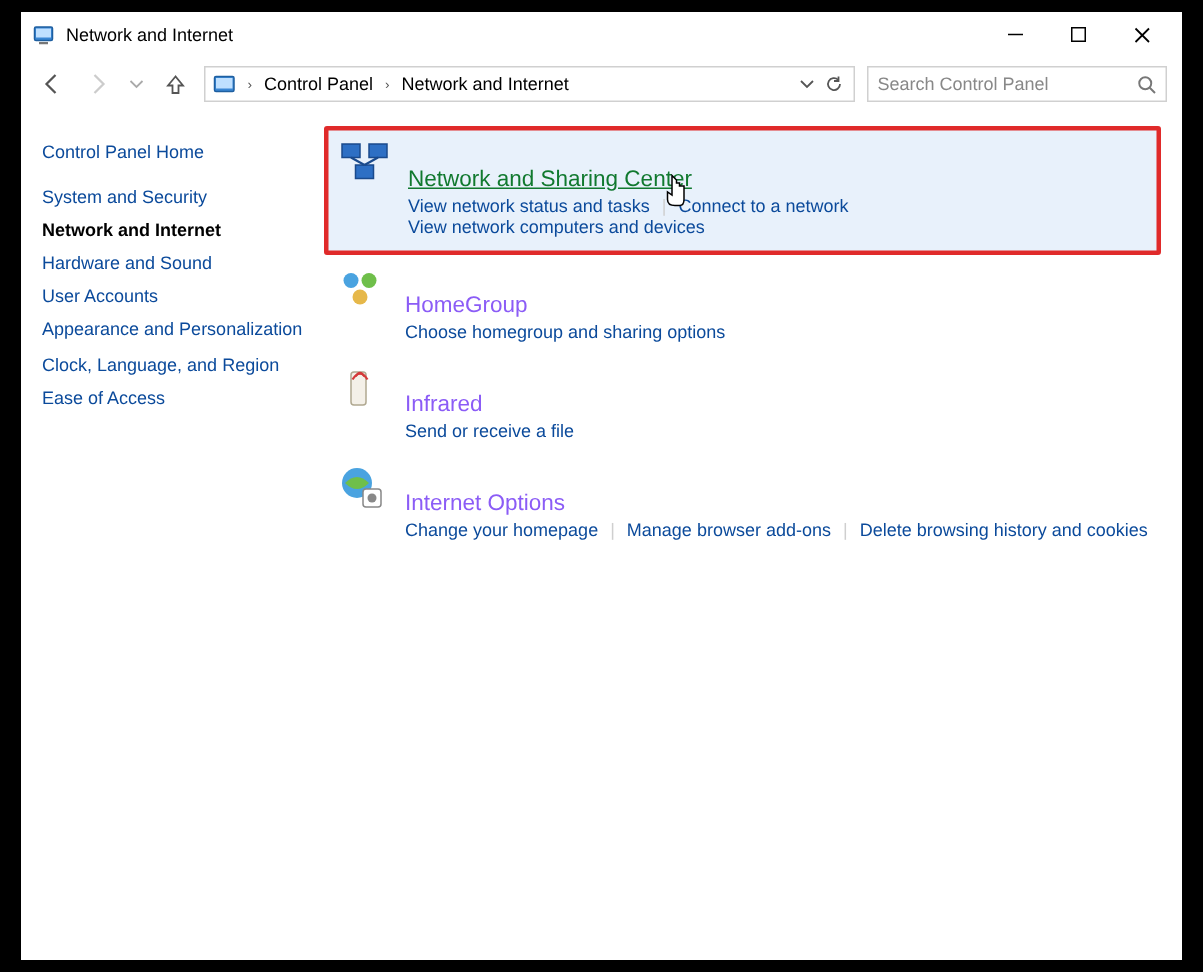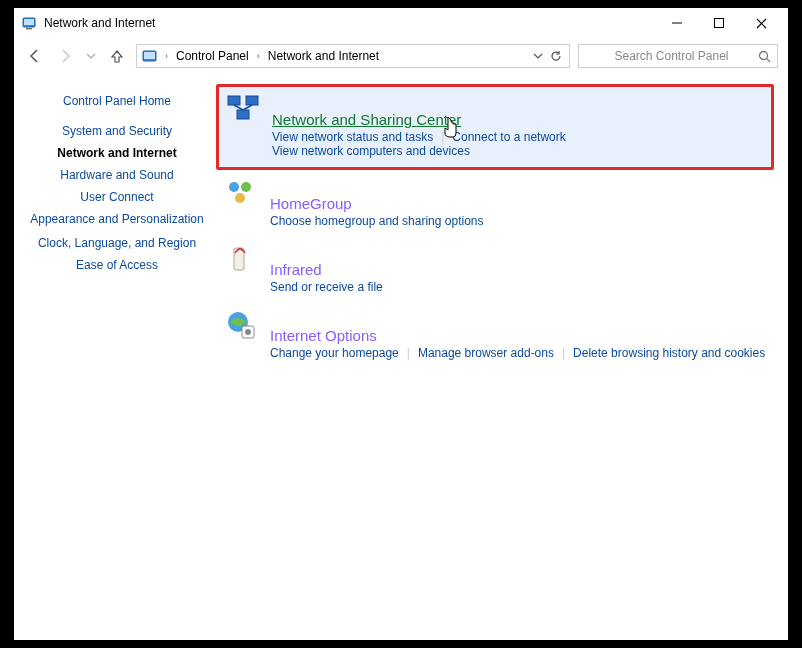--- a/index.html
+++ b/index.html
@@ -76,34 +76,33 @@
   .searchbox {
     width: 200px; height: 24px;
     border: 1px solid #d0d0d0;
     display: flex; align-items: center;
     padding: 0 6px;
     color: #888;
     font-style: normal;
   }
   .searchbox input {
     border: none; outline: none; flex: 1;
-    font-size: 12px; color: #0f766e; text-align: center;
+    font-size: 12px; color: #0f766e;
   }
   .searchbox input::placeholder { color: #888; }
   .searchbox .search-icon { color:#555; }
   .body {
     flex: 1; display: flex;
     padding: 10px 14px 14px 14px;
   }
   .sidebar {
     width: 188px;
     padding-right: 10px;
     padding-top: 6px;
     font-size: 12px;
-    text-align: center;
   }
   .sidebar a {
     display: block;
     color: #0b4a9b;
     text-decoration: none;
     padding: 4px 0;
     cursor: pointer;
   }
   .sidebar a.active {
     color: #000;
@@ -256,21 +255,21 @@
     </div>
   </div>
 
   <div class="body">
     <div class="sidebar">
       <a class="home">Control Panel Home</a>
       <div style="height:8px;"></div>
       <a>System and Security</a>
       <a class="active">Network and Internet</a>
       <a>Hardware and Sound</a>
-      <a>User Connect</a>
+      <a>User Accounts</a>
       <a style="line-height:1.3;">Appearance and Personalization</a>
       <a>Clock, Language, and Region</a>
       <a>Ease of Access</a>
     </div>
 
     <div class="main">
 
       <div class="category highlight">
         <div class="cat-icon">
           <svg width="34" height="34" viewBox="0 0 34 34">

